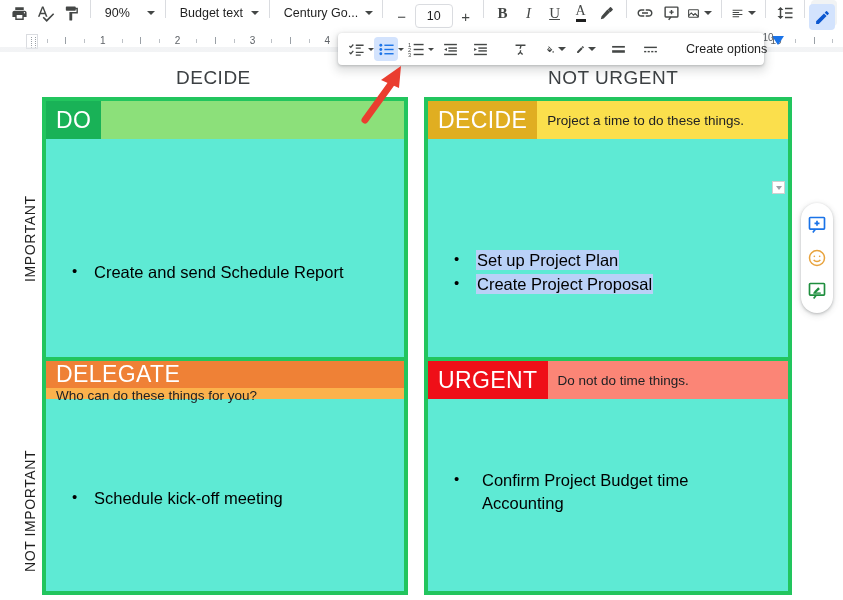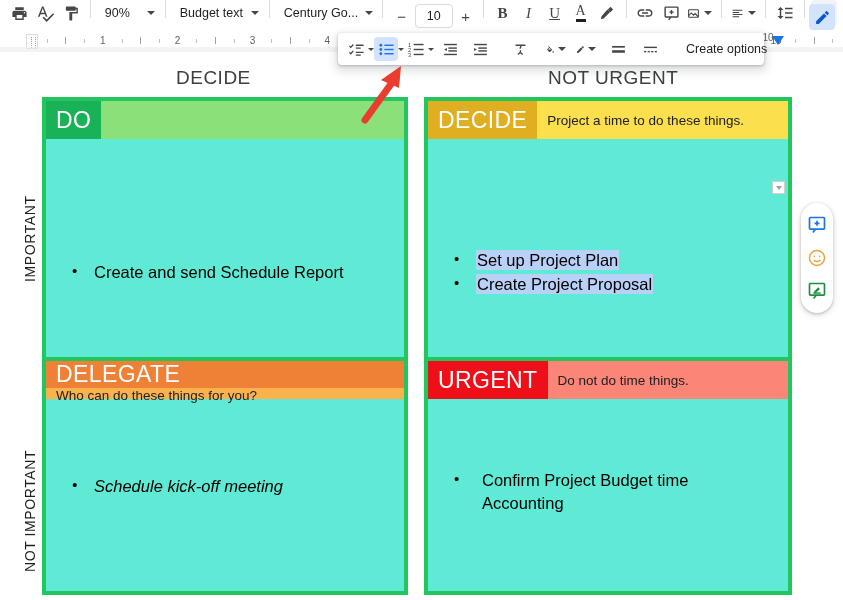--- a/index.html
+++ b/index.html
@@ -279,21 +279,21 @@
     position: absolute; left: 2px; top: -1px;
     font-size: 15px; color: #000;
   }
   .quad-list li span.hl {
     background: #b9d1f7;
     padding: 1px 1px;
   }
 
   #list-do        { top: 122px; }
   #list-decide    { top: 110px; }
-  #list-delegate  { top: 76px; font-style: italic; }
+  #list-delegate  { top: 88px; }
   #list-delete    { top: 70px; }
   #list-delete li { padding-left: 30px; }
   #list-delete    { left: 24px; right: 60px; }
 
   .cell-handle {
     position: absolute;
     right: 3px; top: 42px;
     width: 13px; height: 13px;
     border: 1px solid #d0d0d0;
     background: #fff;

